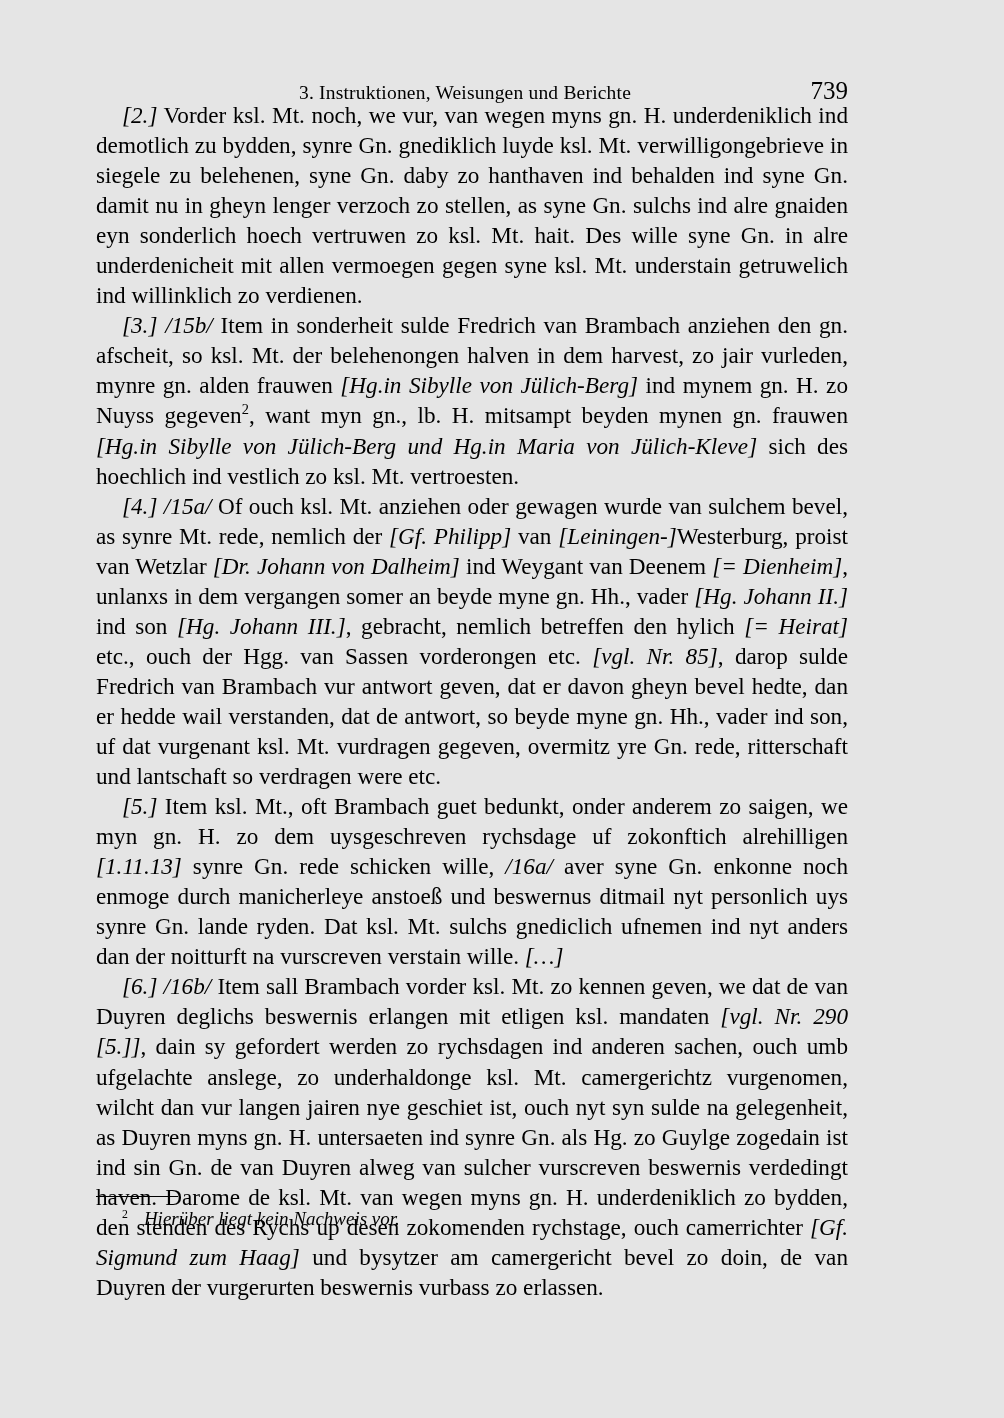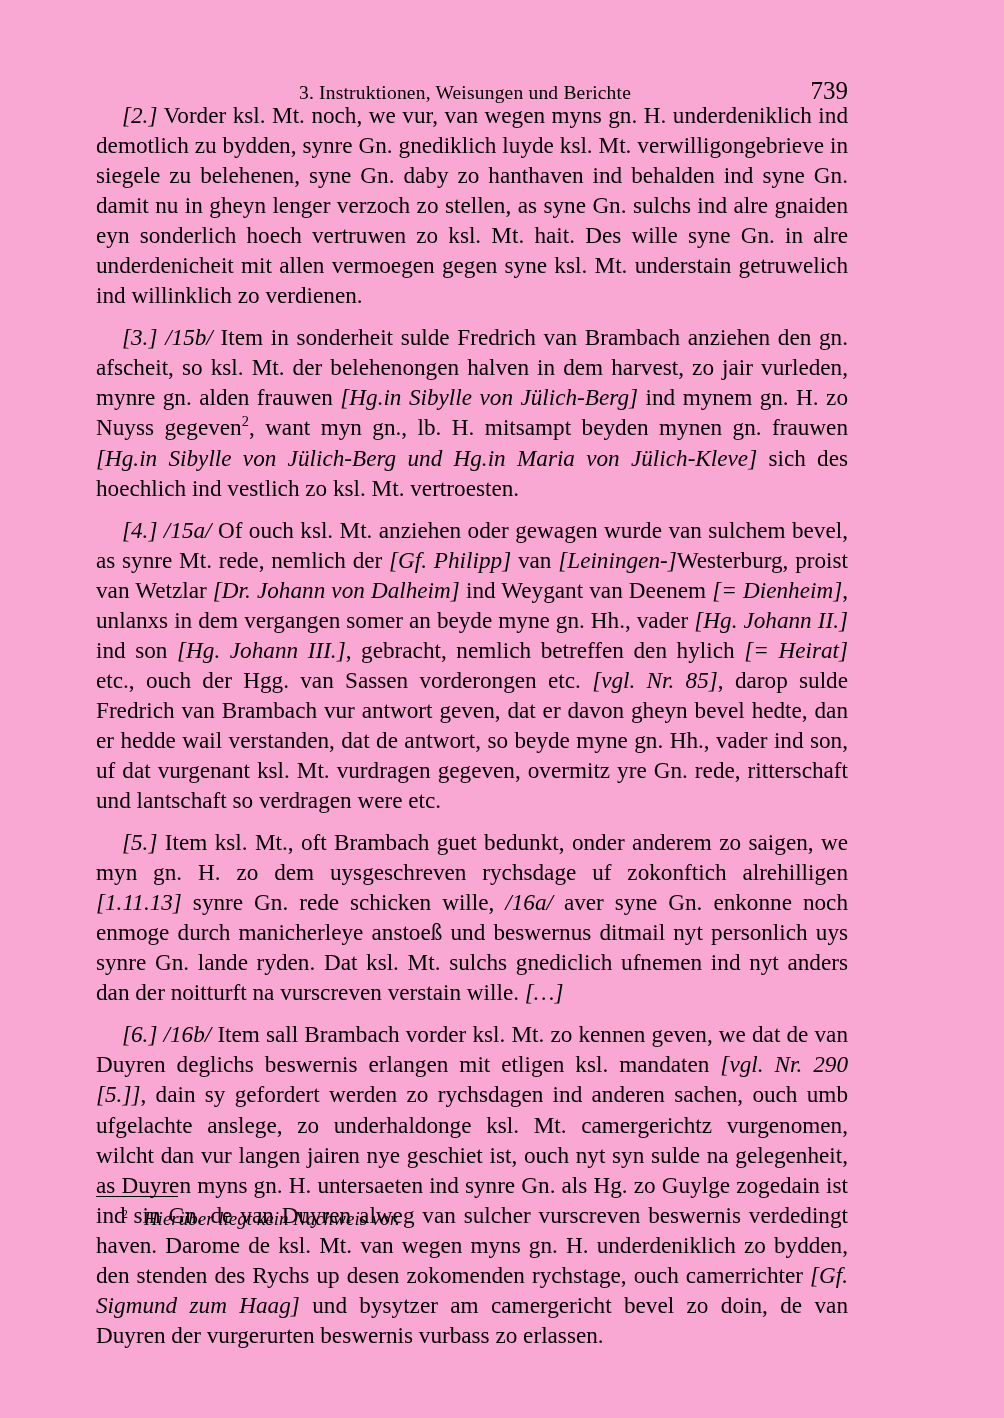--- a/index.html
+++ b/index.html
@@ -4,21 +4,21 @@
 <style>
   html, body {
     margin: 0;
     padding: 0;
     background: #ffffff;
   }
   .page {
     position: relative;
     width: 1004px;
     height: 1418px;
-    background: #f9a8d4;
+    background: #e5e5e5;
     overflow: hidden;
     font-family: "Liberation Serif", "DejaVu Serif", serif;
     color: #000000;
   }
   .running-head {
     position: absolute;
     left: 96px;
     top: 78px;
     width: 752px;
     height: 30px;
@@ -50,21 +50,21 @@
     margin: 0;
     text-align: justify;
     text-justify: inter-word;
     font-size: 23.2px;
     line-height: 30.05px;
     text-indent: 26px;
     hyphens: none;
     -webkit-hyphens: none;
   }
   .para + .para {
-    margin-top: 12px;
+    margin-top: 0;
   }
   .it {
     font-style: italic;
   }
   sup {
     font-size: 0.62em;
     vertical-align: super;
     line-height: 0;
   }
   .footnote-block {

